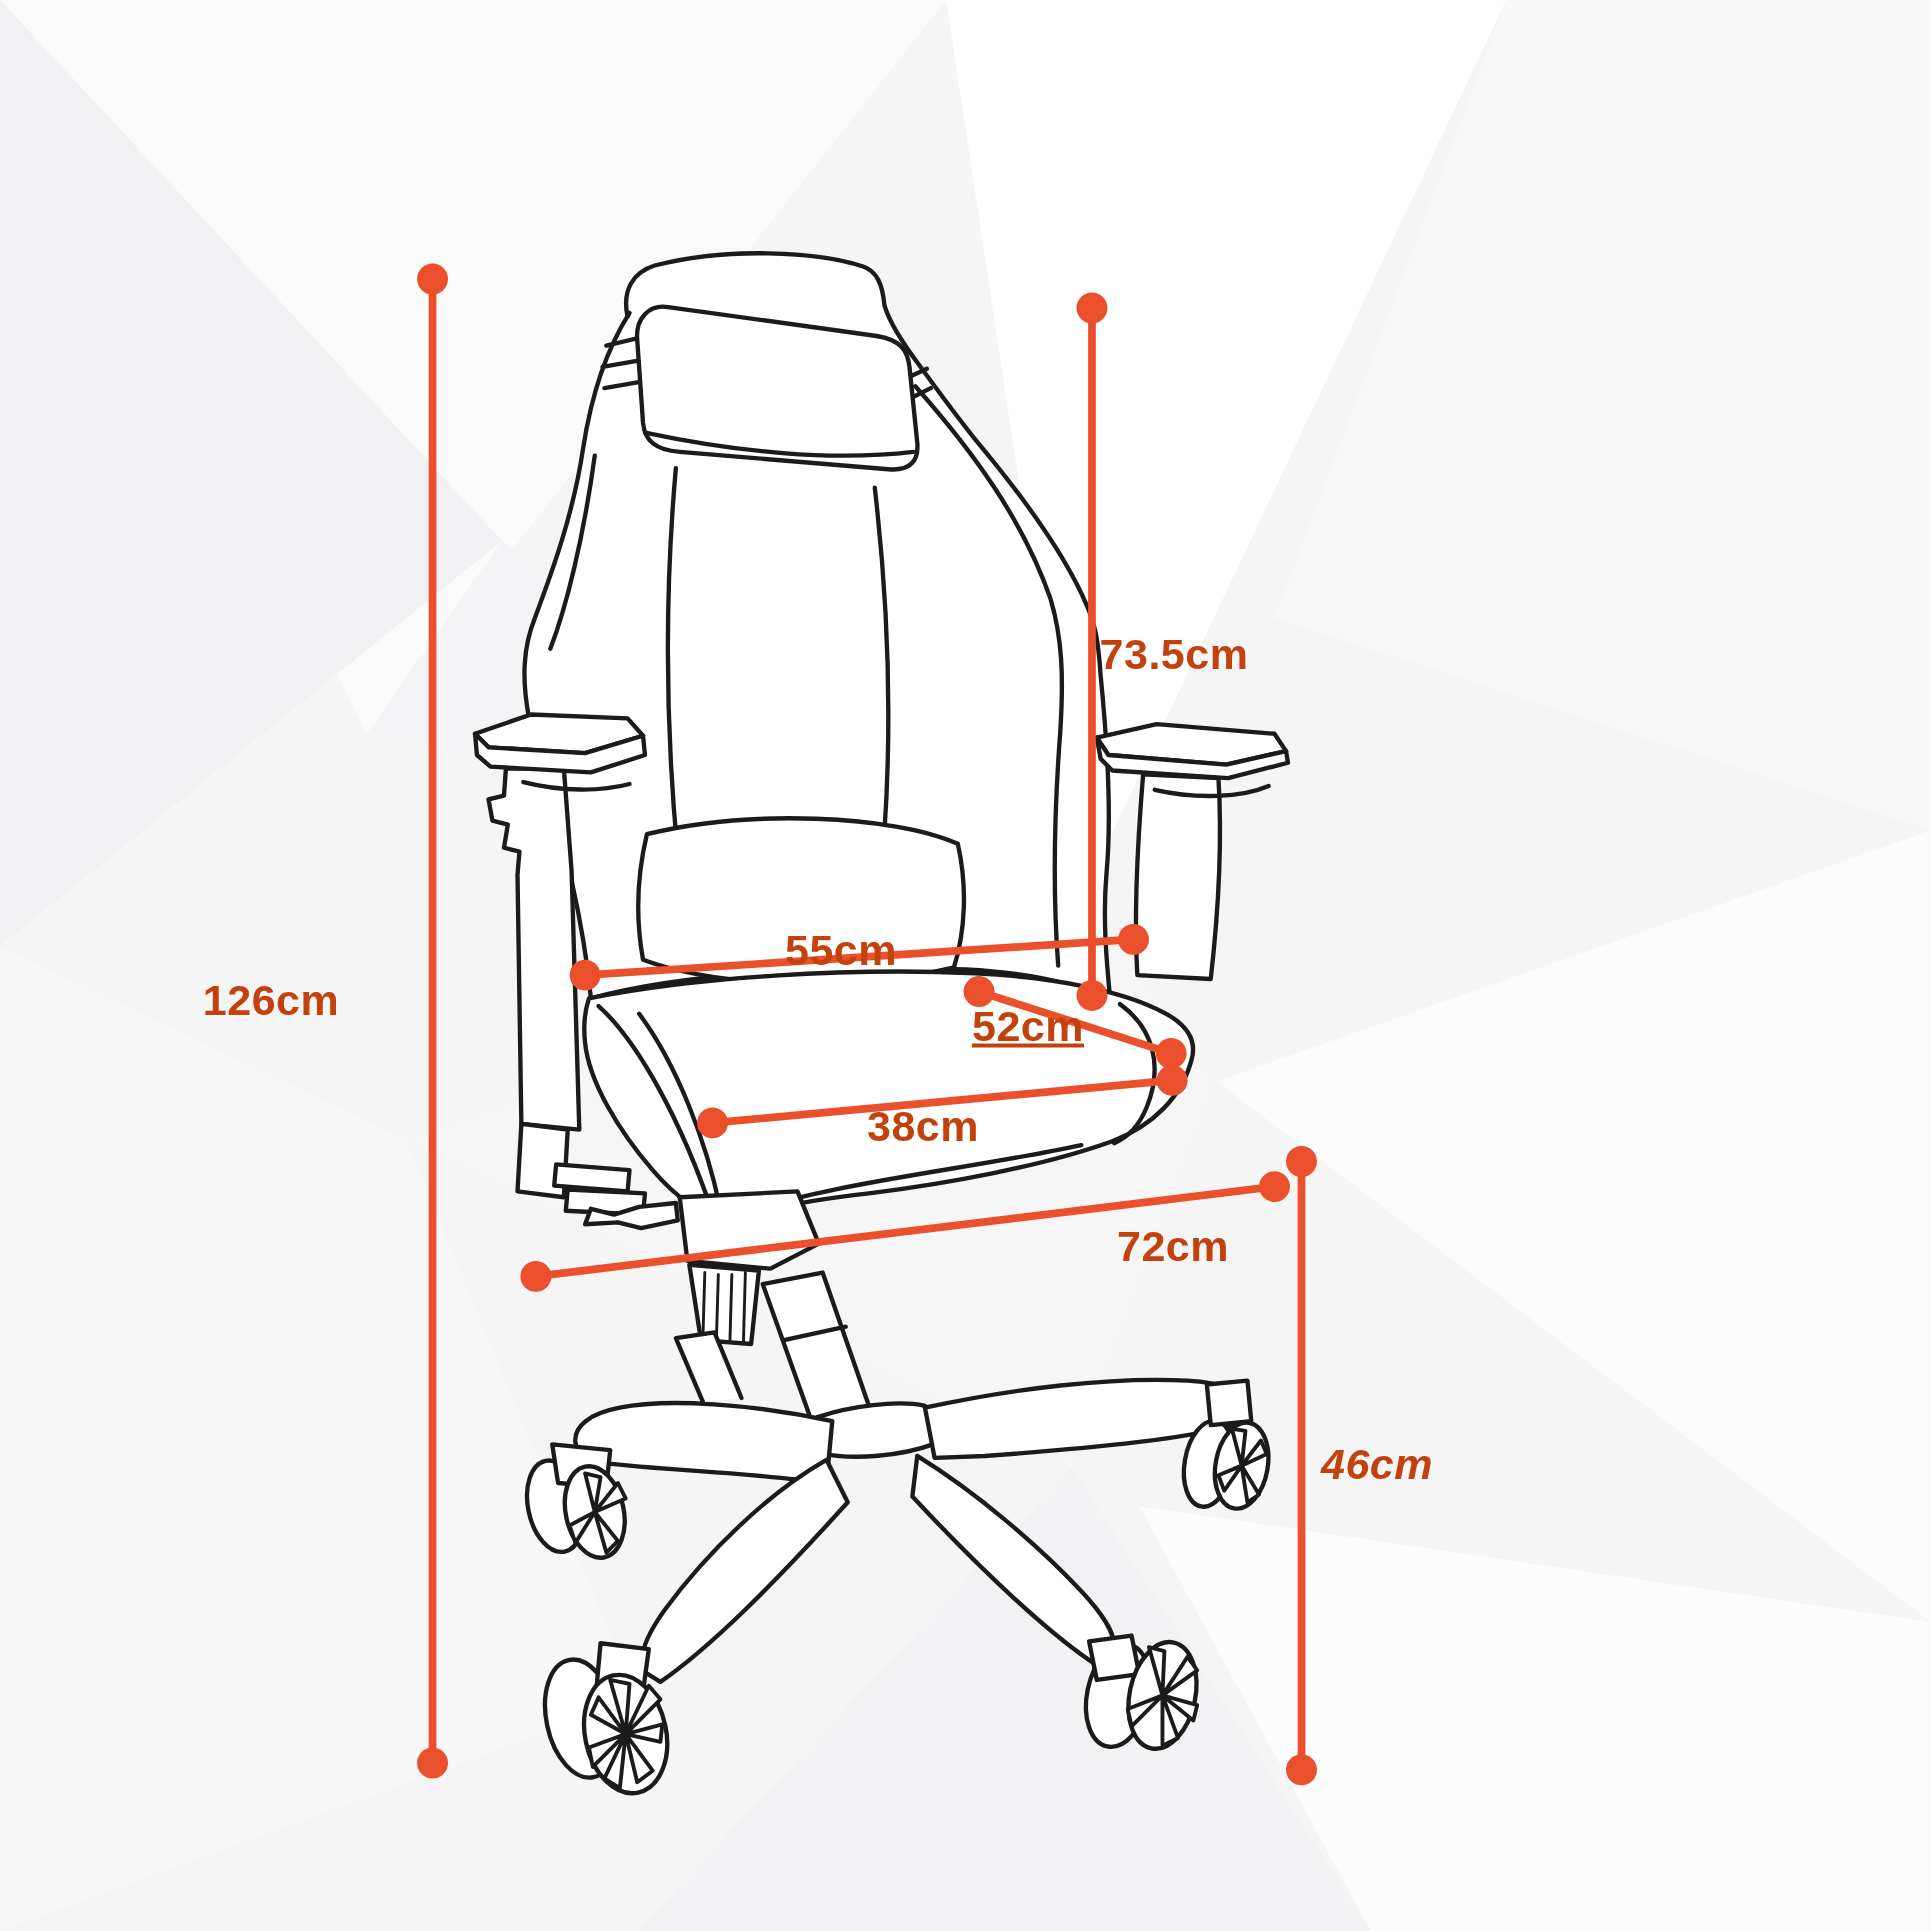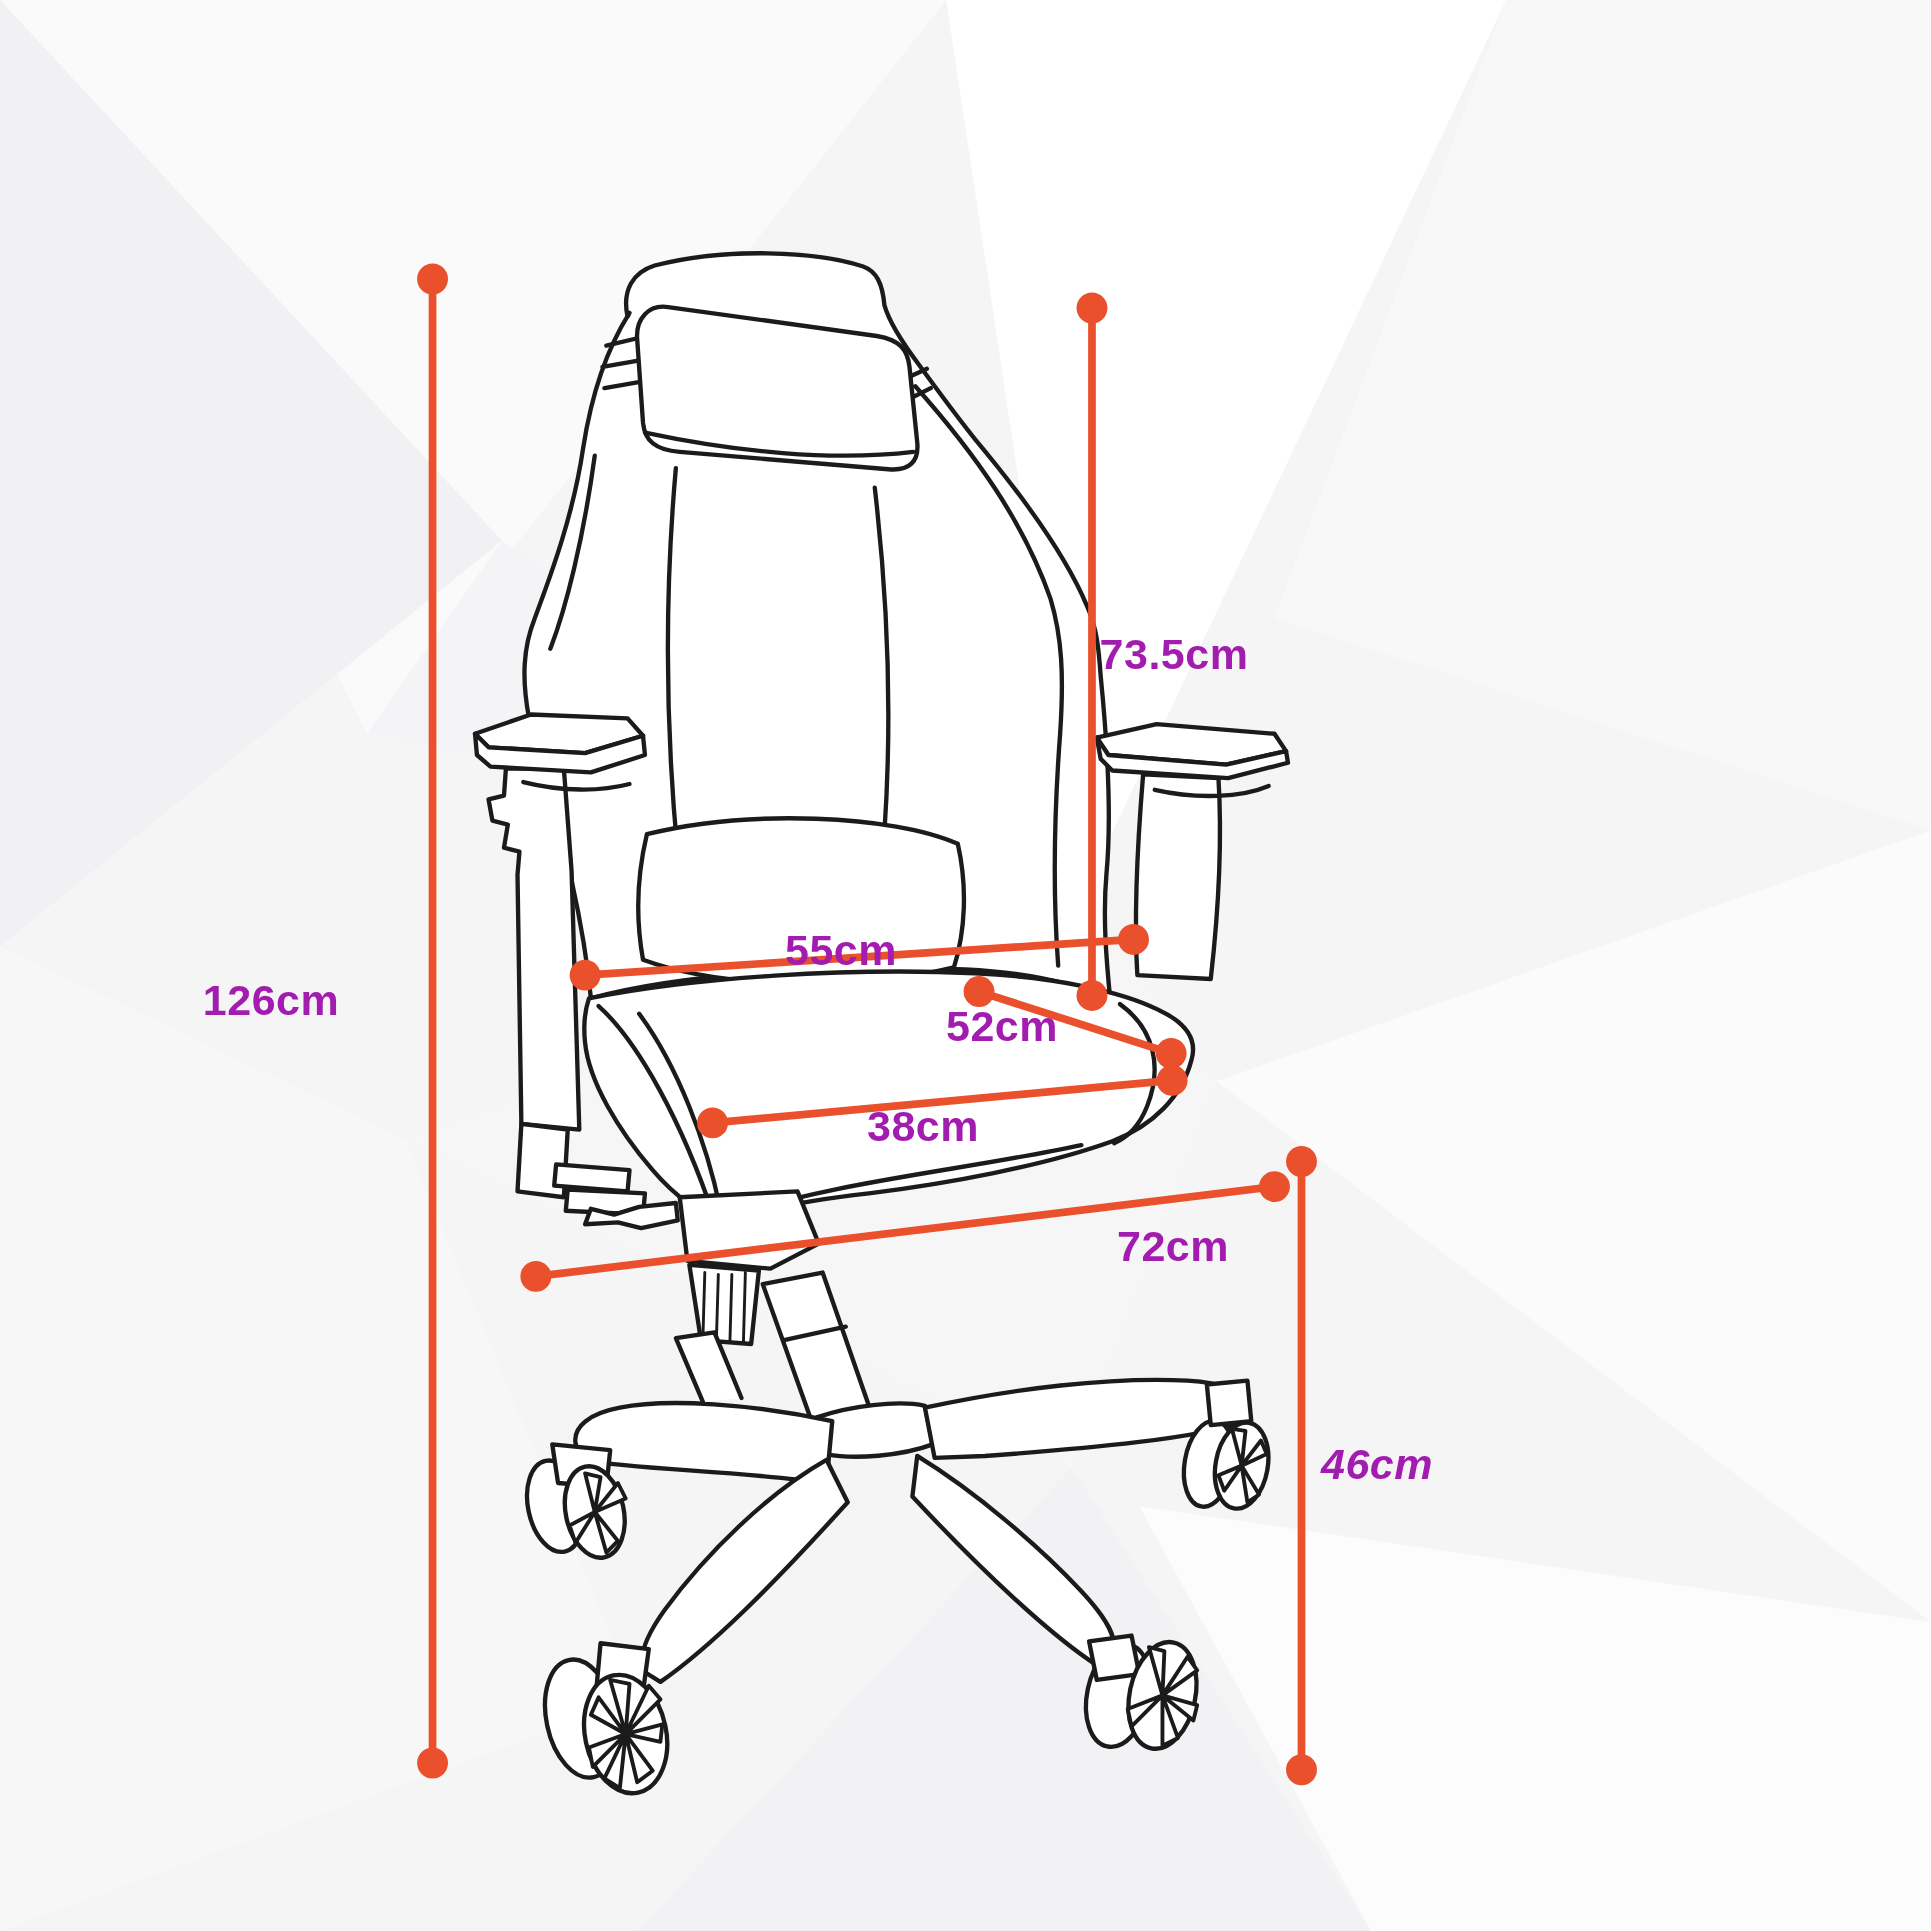--- a/index.html
+++ b/index.html
@@ -11,21 +11,21 @@
   .bg,.chair{position:absolute;left:0;top:0;width:1931px;height:1931px;}
   .logo{position:absolute;left:37px;top:41px;display:flex;align-items:flex-start;}
   .logo-x{width:97px;height:114px;margin-right:5.8px;}
   .logo-word{
     font-size:96px;font-weight:700;letter-spacing:-2.9px;color:#242021;
     line-height:1.05;margin-top:1.9px;
   }
   .logo-reg{font-size:25px;font-weight:400;letter-spacing:0;vertical-align:-5.8px;margin-left:2.9px;}
   .dim-label{
     position:absolute;transform:translate(-50%,-50%);
-    font-size:43px;font-weight:700;color:#a21caf;white-space:nowrap;letter-spacing:0.5px;
+    font-size:43px;font-weight:700;color:#c2410c;white-space:nowrap;letter-spacing:0.5px;
   }
   .page-title{
     position:absolute;left:37px;top:1831px;
     font-size:68px;font-weight:700;color:#231f20;letter-spacing:0;
   }
 </style>
 </head>
 <body>
 
 <div class="stage">
@@ -201,20 +201,20 @@
         <line x1="1348" y1="1203" x2="1348" y2="1833"></line>
         <circle cx="1348" cy="1203" r="16" stroke="none"></circle>
         <circle cx="1348" cy="1833" r="16" stroke="none"></circle>
       </g>
     </g>
   </svg>
 
   <div class="dim-label" style="left:271px;top:1000px;text-align:center;">126cm</div>
   <div class="dim-label" style="left:1174px;top:654px;">73.5cm</div>
   <div class="dim-label" style="left:841px;top:950px;">55cm</div>
-  <div class="dim-label" style="left:1002px;top:1026px;">52cm</div>
+  <div class="dim-label" style="left:1028px;top:1026px;text-decoration:underline;">52cm</div>
   <div class="dim-label" style="left:923px;top:1126px;">38cm</div>
   <div class="dim-label" style="left:1149px;top:1246px;margin-left:24px;">72cm</div>
   <div class="dim-label" style="left:1377px;top:1464px;font-style:italic;">46cm</div>
 
 
 </div>
 
 
 </body></html>

